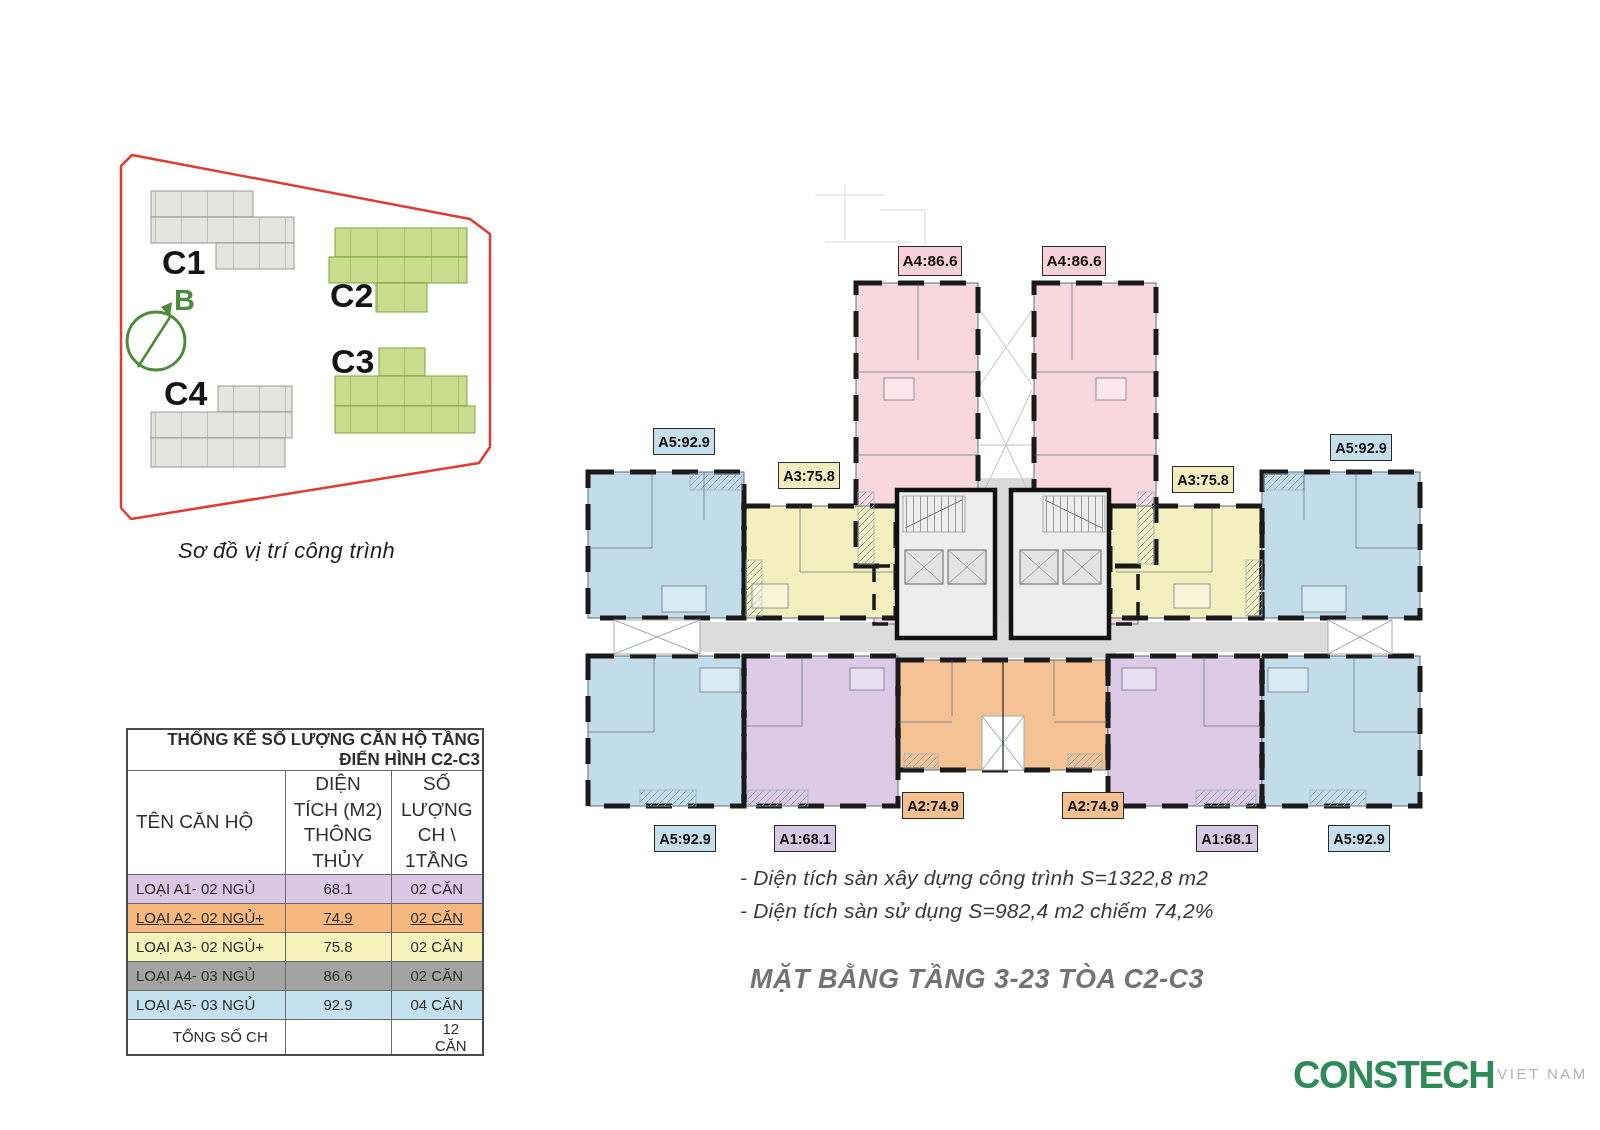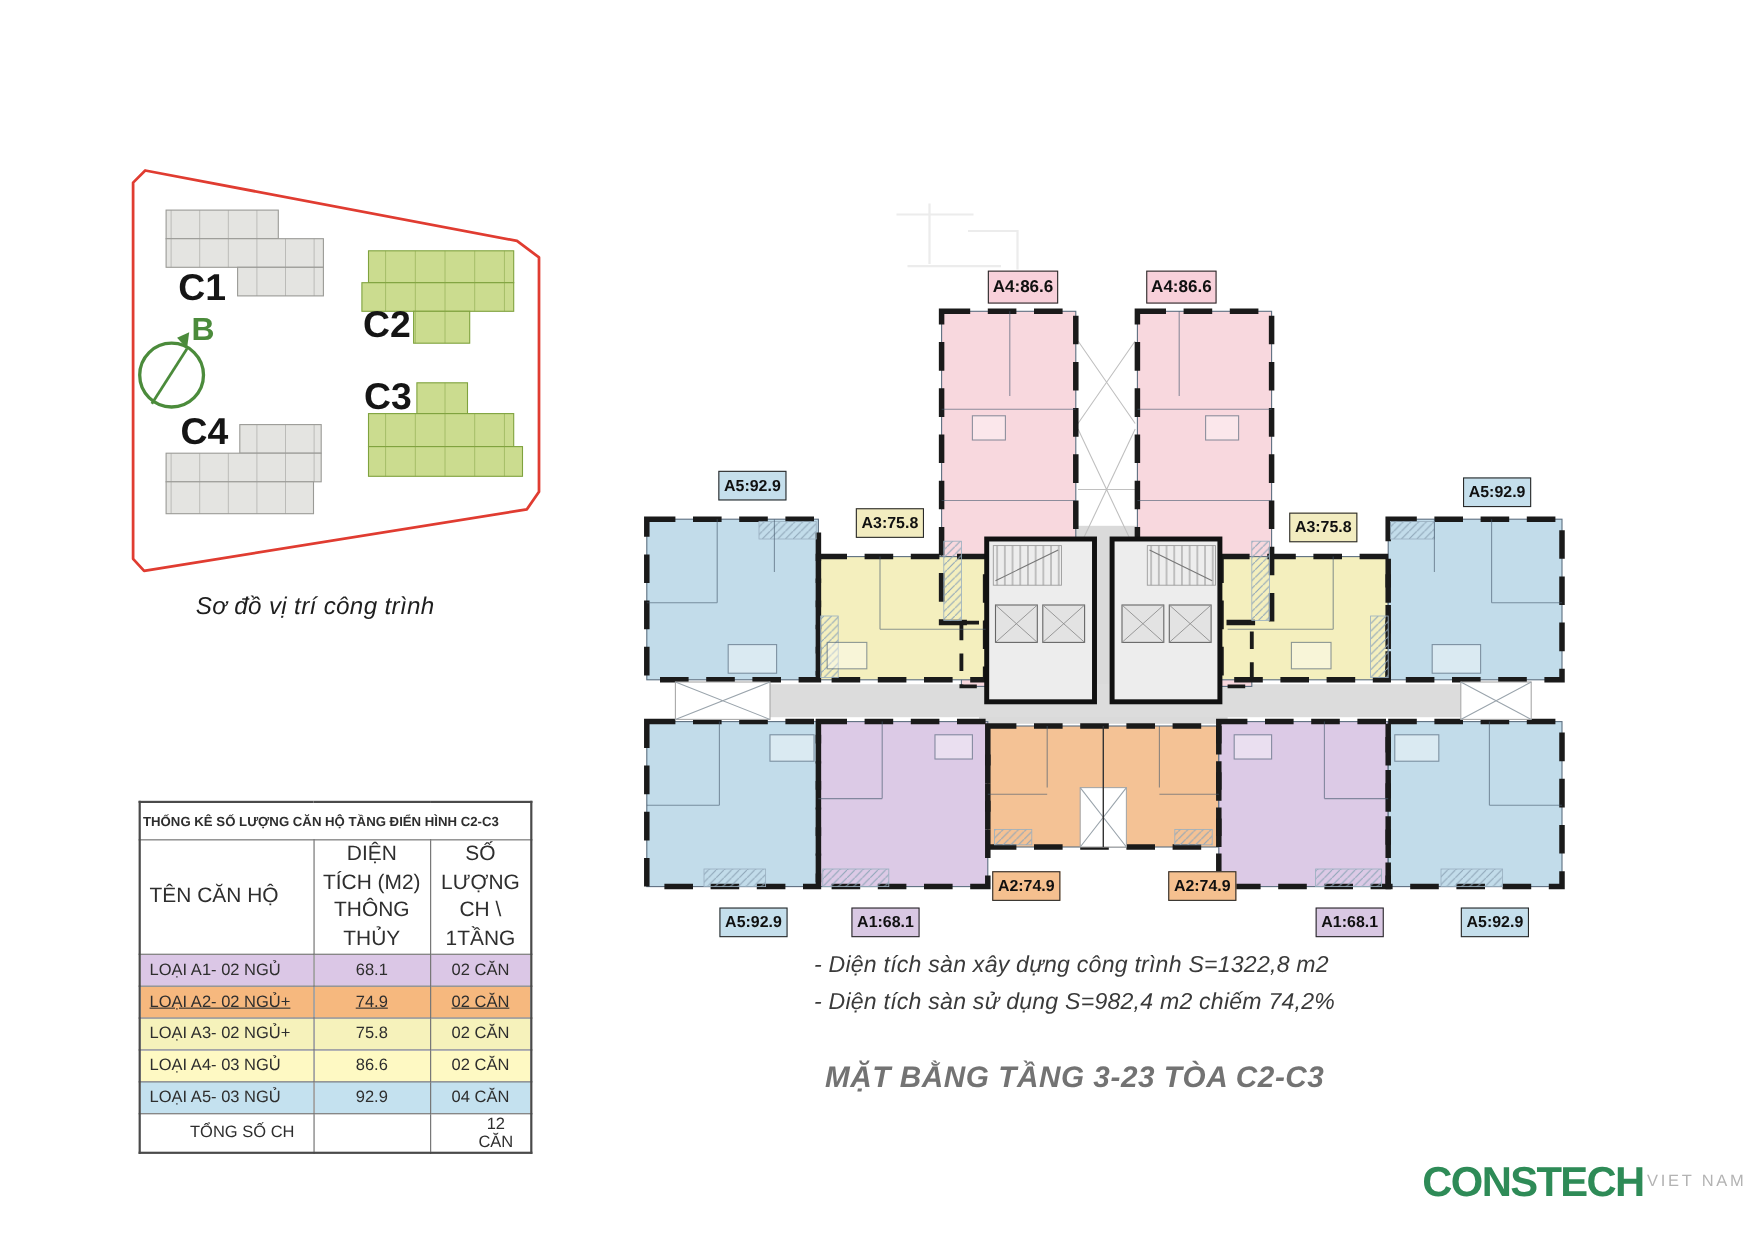--- a/index.html
+++ b/index.html
@@ -10,21 +10,21 @@
   .compass-b{color:#4b8b3b;font-size:29px;}
   .site-caption{position:absolute;left:178px;top:538px;width:240px;font-size:22px;font-style:italic;
                 color:#1e1e1e;letter-spacing:.3px;}
   .plan-label{position:absolute;display:flex;align-items:center;justify-content:center;
               box-sizing:border-box;border:1.6px solid #2a2a2a;font-weight:bold;font-size:14.5px;
               color:#101010;width:62px;height:27px;}
   .plan-label.big{width:64px;height:30px;font-size:15.5px;}
   #stats-table{position:absolute;left:126px;top:728px;width:356px;border-collapse:collapse;
                table-layout:fixed;color:#2e2e2e;border:2px solid #4a4a4a;background:#fff;}
   #stats-table td{border:1px solid #6a6a6a;padding:0 8px;overflow:hidden;}
-  #stats-table .t-title td{font-weight:bold;font-size:12px;text-align:left;height:33px;padding:0 2px;}
+  #stats-table .t-title td{font-weight:bold;font-size:17px;text-align:right;height:33px;padding:0 2px;}
   #stats-table .t-head td{font-size:19px;height:44px;white-space:pre-line;line-height:1.35;}
   #stats-table .row td{font-size:15px;height:28px;}
   #stats-table .t-total td{font-size:15px;height:29px;padding-left:36px;}
   #stats-table td.c{text-align:center;}
   .note-line{position:absolute;left:740px;font-size:21px;font-style:italic;font-weight:500;
              color:#3a3a3a;letter-spacing:.2px;}
   .plan-caption{position:absolute;left:750px;top:964px;font-size:27px;font-weight:bold;
                 font-style:italic;color:#737373;letter-spacing:.5px;}
   #logo{position:absolute;left:1293px;top:1056px;display:flex;align-items:center;}
   #logo .brand{font-size:38px;font-weight:600;letter-spacing:-1.5px;color:#2e8b57;line-height:1;}
@@ -131,21 +131,21 @@
     <tr class="row" style="background-color: rgb(246, 184, 126); text-decoration: underline;">
       <td>LOẠI A2- 02 NGỦ+</td>
           <td class="c">74.9</td>
       <td class="c">02 CĂN</td>
         </tr>
     <tr class="row" style="background-color: rgb(246, 242, 187);">
       <td>LOẠI A3- 02 NGỦ+</td>
           <td class="c">75.8</td>
       <td class="c">02 CĂN</td>
         </tr>
-    <tr class="row" style="background-color: #fef9c3;">
+    <tr class="row" style="background-color: #a3a3a3;">
       <td>LOẠI A4- 03 NGỦ</td>
           <td class="c">86.6</td>
       <td class="c">02 CĂN</td>
         </tr>
     <tr class="row" style="background-color: rgb(196, 225, 239);">
       <td>LOẠI A5- 03 NGỦ</td>
           <td class="c">92.9</td>
       <td class="c">04 CĂN</td>
         </tr>
     <tr class="t-total" style="background-color: rgb(255, 255, 255);">

